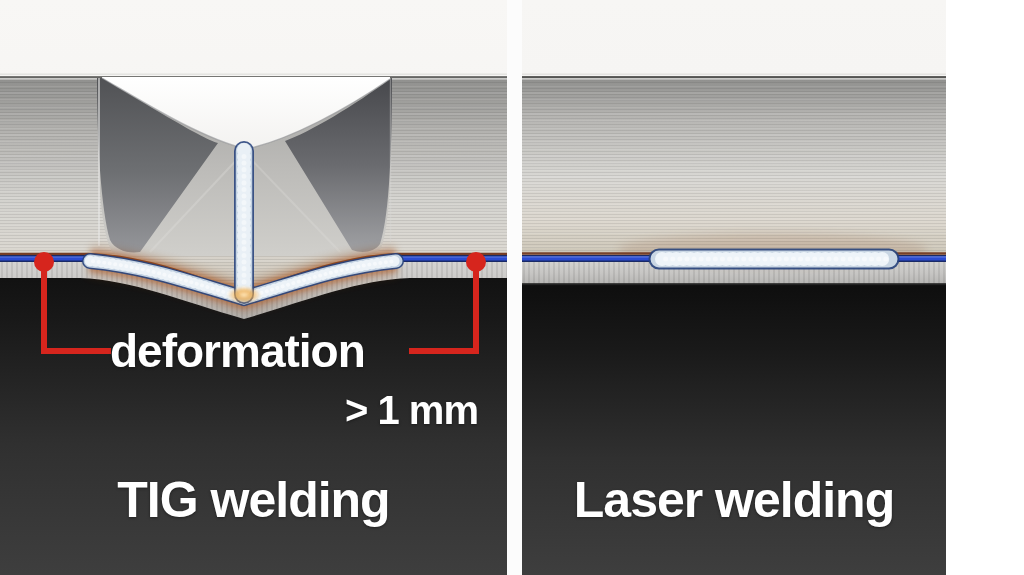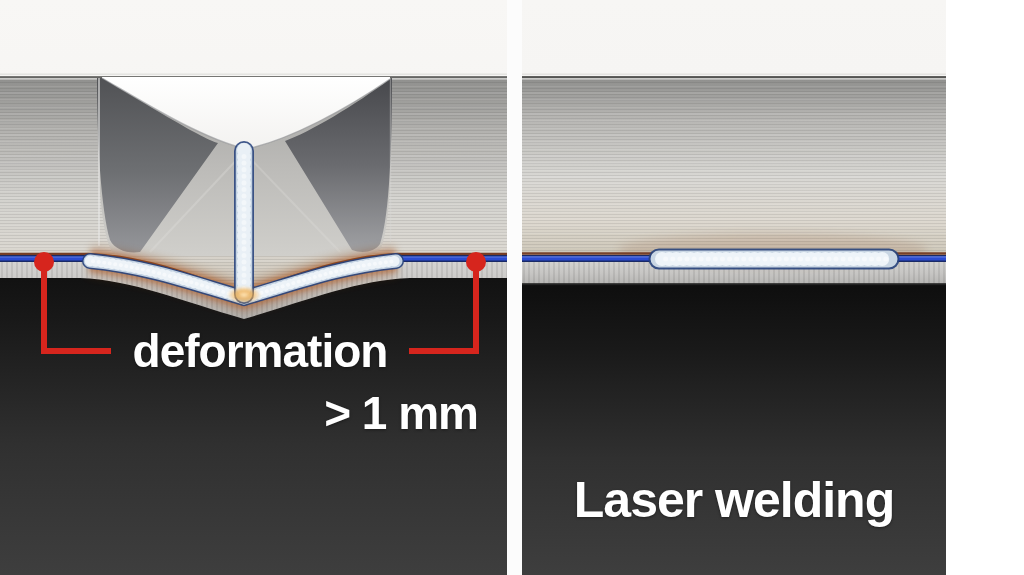--- a/index.html
+++ b/index.html
@@ -26,26 +26,26 @@
   .marker-dot{position:absolute;width:20px;height:20px;border-radius:50%;
     background:var(--accent-red,#d6251d);}
   .marker-line{position:absolute;background:var(--accent-red,#d6251d);}
   .dot-left{left:34px;top:252px;}
   .dot-right{left:466px;top:252px;}
   .vline-left{left:41px;top:260px;width:6px;height:94px;}
   .vline-right{left:473px;top:260px;width:6px;height:94px;}
   .hline-left{left:41px;top:348px;width:70px;height:6px;}
   .hline-right{left:409px;top:348px;width:70px;height:6px;}
 
-  .anno1{position:absolute;left:110px;top:327px;width:300px;text-align:center;
+  .anno1{position:absolute;left:110px;top:327px;width:300px;text-align:left;
     font-size:46px;font-weight:700;letter-spacing:-1px;line-height:1.05;
     color:var(--label-text,#fff);white-space:nowrap;
     text-shadow:0 1px 3px rgba(0,0,0,.4);}
   .anno2{position:absolute;left:150px;top:389px;width:328px;text-align:right;
-    font-size:46px;font-weight:700;letter-spacing:-1px;line-height:1.05;
+    font-size:40px;font-weight:700;letter-spacing:-1px;line-height:1.05;
     color:var(--label-text,#fff);white-space:nowrap;
     text-shadow:0 1px 3px rgba(0,0,0,.4);}
   .panel-label{position:absolute;left:0;top:473px;width:100%;text-align:center;
     font-size:50px;font-weight:700;letter-spacing:-1px;line-height:1.1;
     color:var(--label-text,#fff);white-space:nowrap;
     text-shadow:0 1px 3px rgba(0,0,0,.45);}
 </style>
 </head>
 <body>
 
@@ -183,20 +183,21 @@
 
     <div class="marker-dot dot-left"></div>
     <div class="marker-dot dot-right"></div>
     <div class="marker-line vline-left"></div>
     <div class="marker-line vline-right"></div>
     <div class="marker-line hline-left"></div>
     <div class="marker-line hline-right"></div>
 
     <div class="anno1">deformation</div>
     <div class="anno2">&gt; 1 mm</div>
+    <div class="panel-label">TIG welding</div>
   </section>
 
   <div class="divider"></div>
 
   <section class="panel panel-right">
     <svg class="art" width="502" height="575" viewBox="0 0 502 575">
       <defs>
         <linearGradient id="r-bg" x1="0" y1="0" x2="0" y2="1">
           <stop offset="0" stop-color="#f7f6f4"></stop>
             <stop offset="1" stop-color="#efeeec"></stop>

